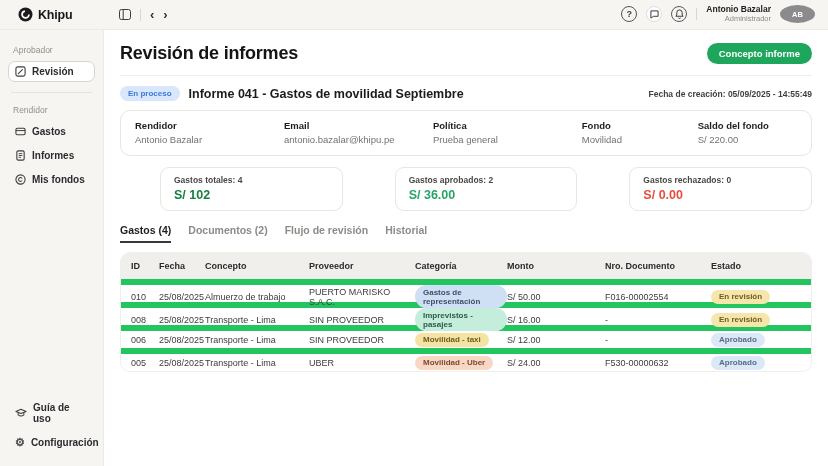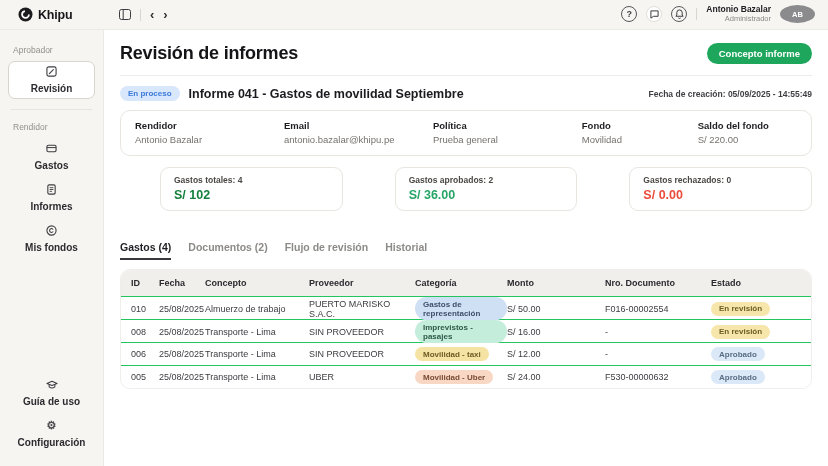--- a/index.html
+++ b/index.html
@@ -41,21 +41,20 @@
     position: absolute; top: 30px; left: 0; bottom: 0; width: 104px;
     background: #f7f5f1; border-right: 1px solid #eceae5;
     display: flex; flex-direction: column; padding: 12px 8px 10px;
   }
   .side-label { font-size: 8.5px; color: #92908a; margin: 3px 0 6px 5px; }
   .side-item {
     display: flex; align-items: center; gap: 6px;
     font-size: 10px; color: #2c2c30; font-weight: 600;
     padding: 4px 6px; border-radius: 7px; margin-bottom: 3px; cursor: pointer;
     border: 1px solid transparent;
-    flex-direction: column;
   }
   .side-item.active { background: #ffffff; border: 1px solid #d8d5cf; }
   .side-item svg { flex: none; }
   .side-divider { height: 1px; background: #e7e4de; margin: 7px 3px 9px; }
   .side-footer { margin-top: auto; }
   .gear-glyph { font-size: 11px; color: #4d4d51; line-height: 1; width: 12px; text-align: center; }
   
   .main { position: absolute; left: 104px; top: 30px; right: 0; bottom: 0; background: #fff; padding: 13px 16px; }
   .title-row { display: flex; align-items: center; justify-content: space-between; }
   .page-title { font-size: 18px; font-weight: 700; color: #151518; letter-spacing: -0.2px; }
@@ -73,31 +72,31 @@
     margin-top: 9px; border: 1px solid #e9e6e1; border-radius: 10px;
     padding: 9px 14px 10px; display: grid;
     grid-template-columns: 22.5% 22.5% 22.5% 17.5% 15%;
   }
   .info-label { font-size: 9.5px; font-weight: 700; color: #1f1f23; margin-bottom: 3px; }
   .info-value { font-size: 9.5px; color: #74726e; }
   .stats-row { margin-top: 11px; display: flex; gap: 12px; }
   .stat-card { flex: 1; border: 1px solid #e9e6e1; border-radius: 9px; padding: 7px 13px 8px; margin-left: 40px; }
   .stat-label { font-size: 8.5px; font-weight: 600; color: #4a4845; margin-bottom: 3px; }
   .stat-value { font-size: 12.5px; font-weight: 700; }
-  .tabs { margin-top: 30px; display: flex; gap: 17px; text-align: right; }
+  .tabs { margin-top: 13px; display: flex; gap: 17px; text-align: right; }
   .tab { font-size: 10.5px; font-weight: 600; color: #8d8b87; padding-bottom: 5px; cursor: pointer; border-bottom: 2px solid transparent; }
   .tab.active { color: #1e1e22; font-weight: 700; border-bottom-color: #37373c; }
   .table-wrap { margin-top: 9px; border: 1px solid #f0eeea; border-radius: 10px; overflow: hidden; }
   .t-row {
     display: grid;
     grid-template-columns: 28px 46px 104px 106px 92px 98px 106px 102px 1fr;
     align-items: center; padding: 0 8px 0 10px;
   }
   .t-head { background: #f1efeb; height: 26px; font-size: 9px; font-weight: 700; color: #2b2b2f; }
-  .t-body-row { height: 23px; font-size: 9px; color: #3c3c41; border-top: 1px solid #22c55e; background: #fff; }
+  .t-body-row { height: 23px; font-size: 9px; color: #3c3c41; border-top: 6px solid #22c55e; background: #fff; }
   .badge-pill { display: inline-block; font-size: 8px; font-weight: 600; padding: 2.5px 8px; border-radius: 999px; }
 </style>
 </head>
 <body>
 
 <div class="topbar">
   <div class="brand">
     <svg width="15" height="15" viewBox="0 0 15 15">
       <circle cx="7.5" cy="7.5" r="7" fill="#1c1c1f"></circle>
       <circle cx="7.5" cy="7.5" r="3.4" fill="none" stroke="#ffffff" stroke-width="1.8" stroke-dasharray="15 6"></circle>

